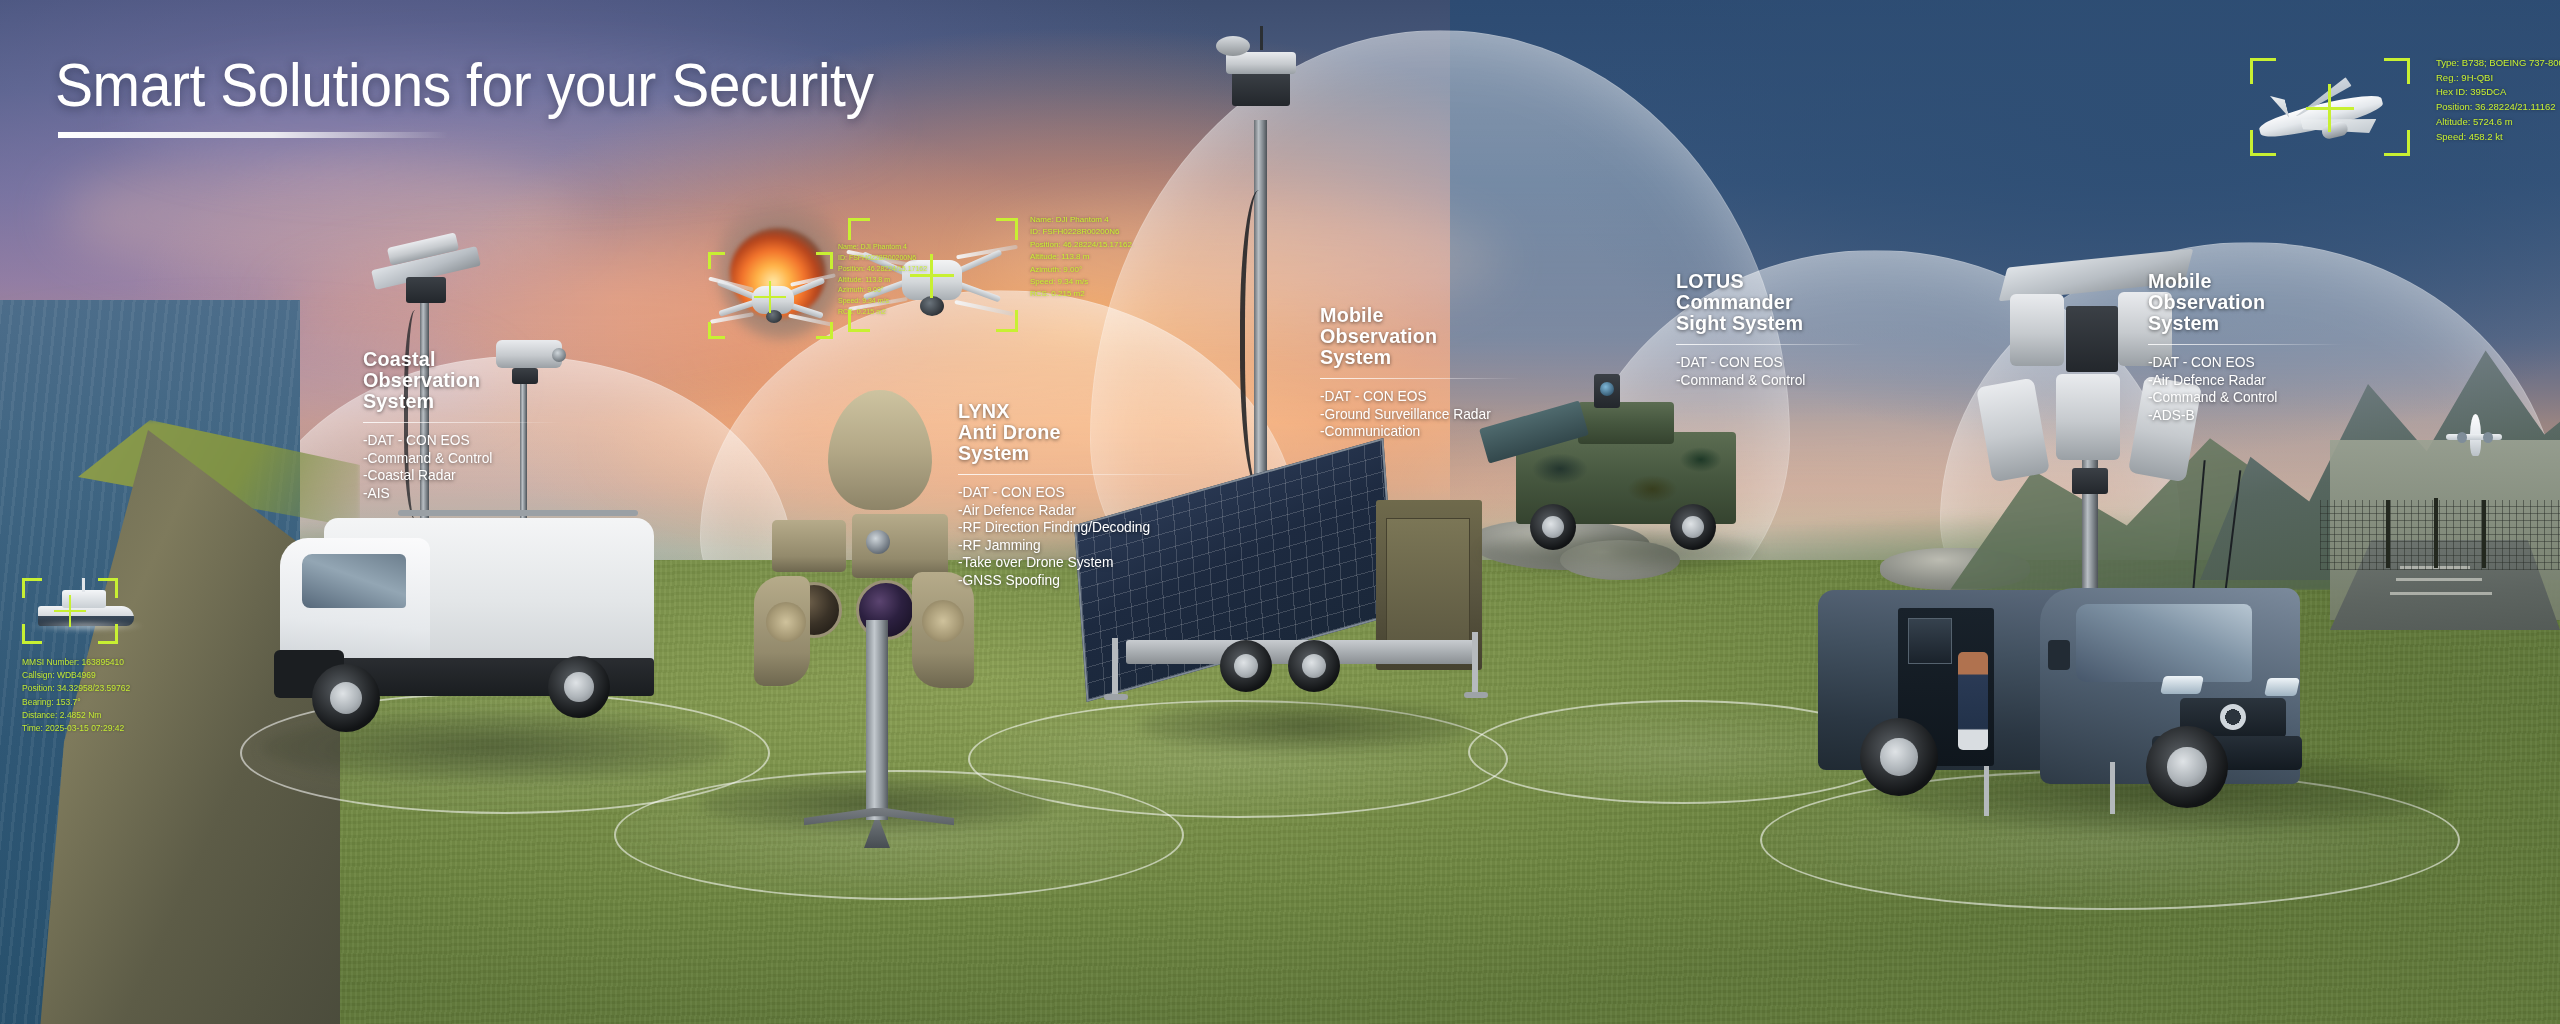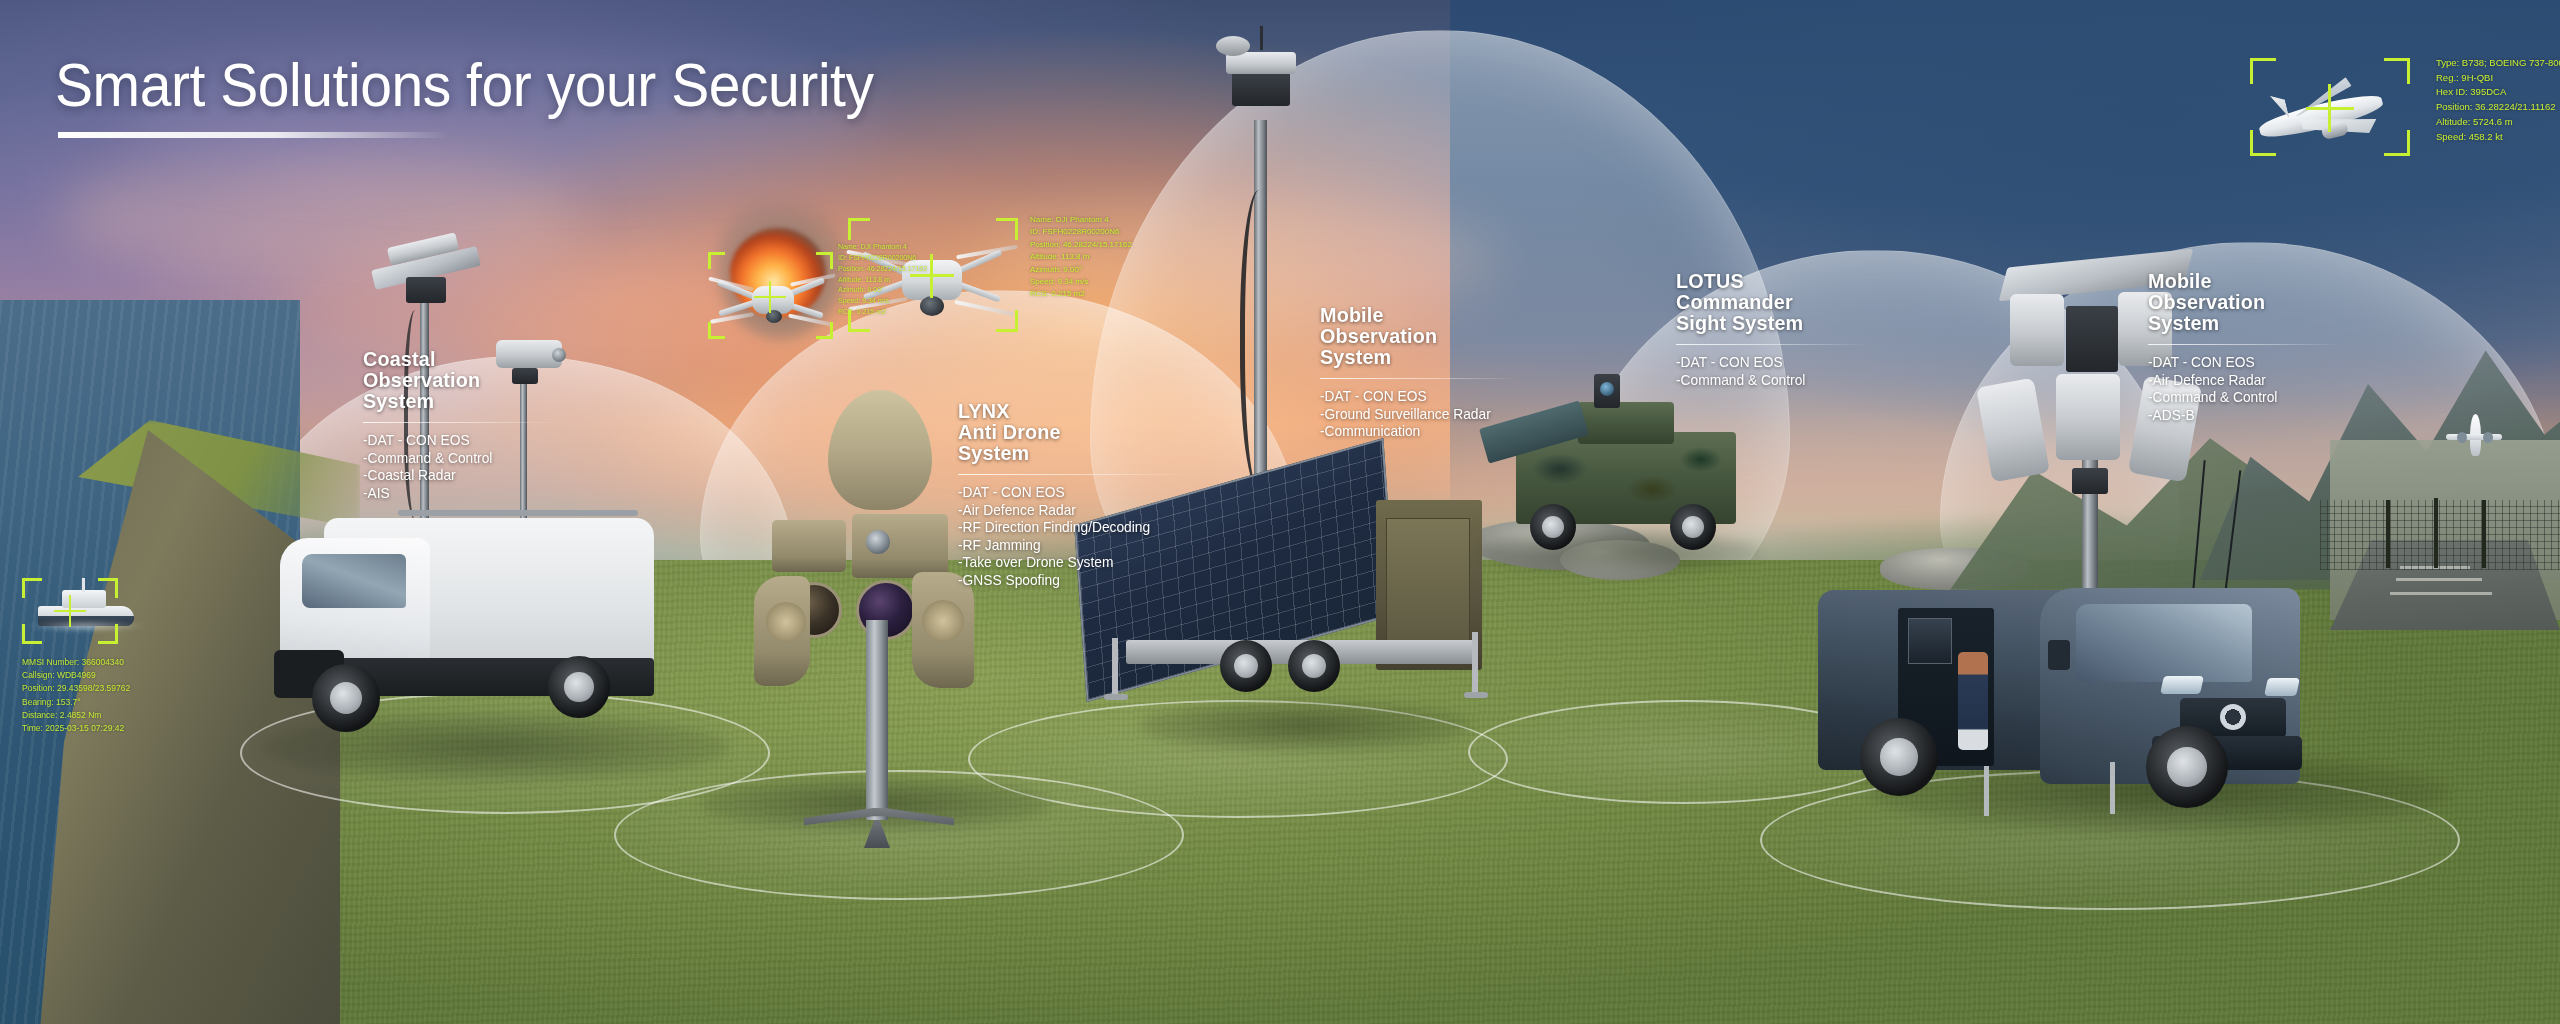--- a/index.html
+++ b/index.html
@@ -494,23 +494,23 @@
   </div>
 
   <div class="hud" style="left:22px; top:578px; width:220px; height:130px;">
     <div class="hud-br br-tl" style="left:0;  top:0;   width:20px; height:20px; border-width:3px;"></div>
     <div class="hud-br br-tr" style="left:76px; top:0;  width:20px; height:20px; border-width:3px;"></div>
     <div class="hud-br br-bl" style="left:0;  top:46px; width:20px; height:20px; border-width:3px;"></div>
     <div class="hud-br br-br" style="left:76px; top:46px; width:20px; height:20px; border-width:3px;"></div>
     <div class="cross-h" style="left:32px; top:32px; width:32px; height:2px;"></div>
     <div class="cross-v" style="left:47px; top:17px; width:2px; height:32px;"></div>
     <div class="hud-text" style="left:0; top:78px; font-size:8.5px; opacity:.95;">
-      <div>MMSI Number: 366004340</div>
+      <div>MMSI Number: 163895410</div>
       <div>Callsign: WDB4969</div>
-      <div>Position: 29.43598/23.59762</div>
+      <div>Position: 34.32958/23.59762</div>
       <div>Bearing: 153.7°</div>
       <div>Distance: 2.4852 Nm</div>
       <div>Time: 2025-03-15 07:29:42</div>
     </div>
   </div>
 
   <div class="hud" style="left:708px; top:252px; width:180px; height:110px;">
     <div class="hud-br br-tl" style="left:0;  top:0;   width:17px; height:17px; border-width:3px;"></div>
     <div class="hud-br br-tr" style="left:108px; top:0; width:17px; height:17px; border-width:3px;"></div>
     <div class="hud-br br-bl" style="left:0;  top:70px; width:17px; height:17px; border-width:3px;"></div>

